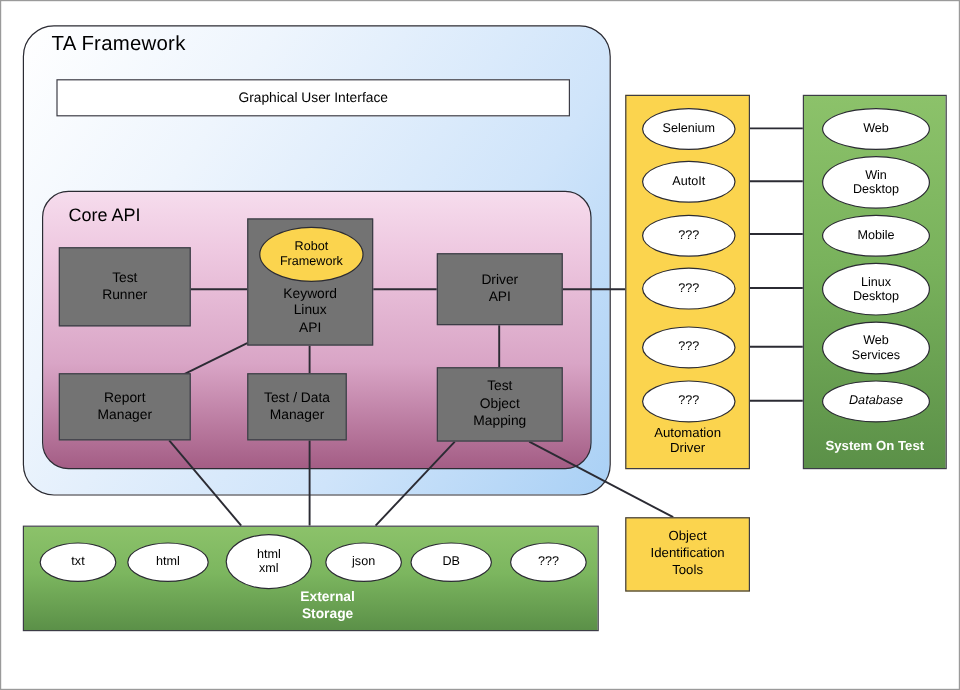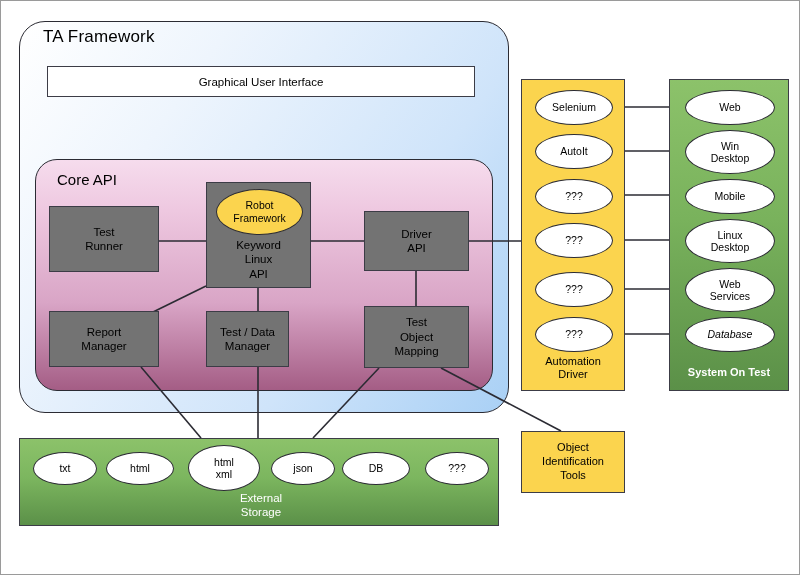--- a/index.html
+++ b/index.html
@@ -176,25 +176,25 @@
     font-weight: bold;
   }
   .box-label {
     font-size: 11px;
     line-height: 1.25;
     text-align: center;
     color: #000;
   }
   .es-label {
     position: absolute;
-    left: 200px; top: 490px;
+    left: 212px; top: 490px;
     width: 120px;
     text-align: center;
     font-size: 11.5px;
-    font-weight: normal;
+    font-weight: bold;
     line-height: 1.25;
     color: #ffffff;
     z-index: 5;
   }
   
   #arch-title {
     position: absolute;
     left: 46px; top: 535px;
     font-size: 26px;
     font-weight: bold;

